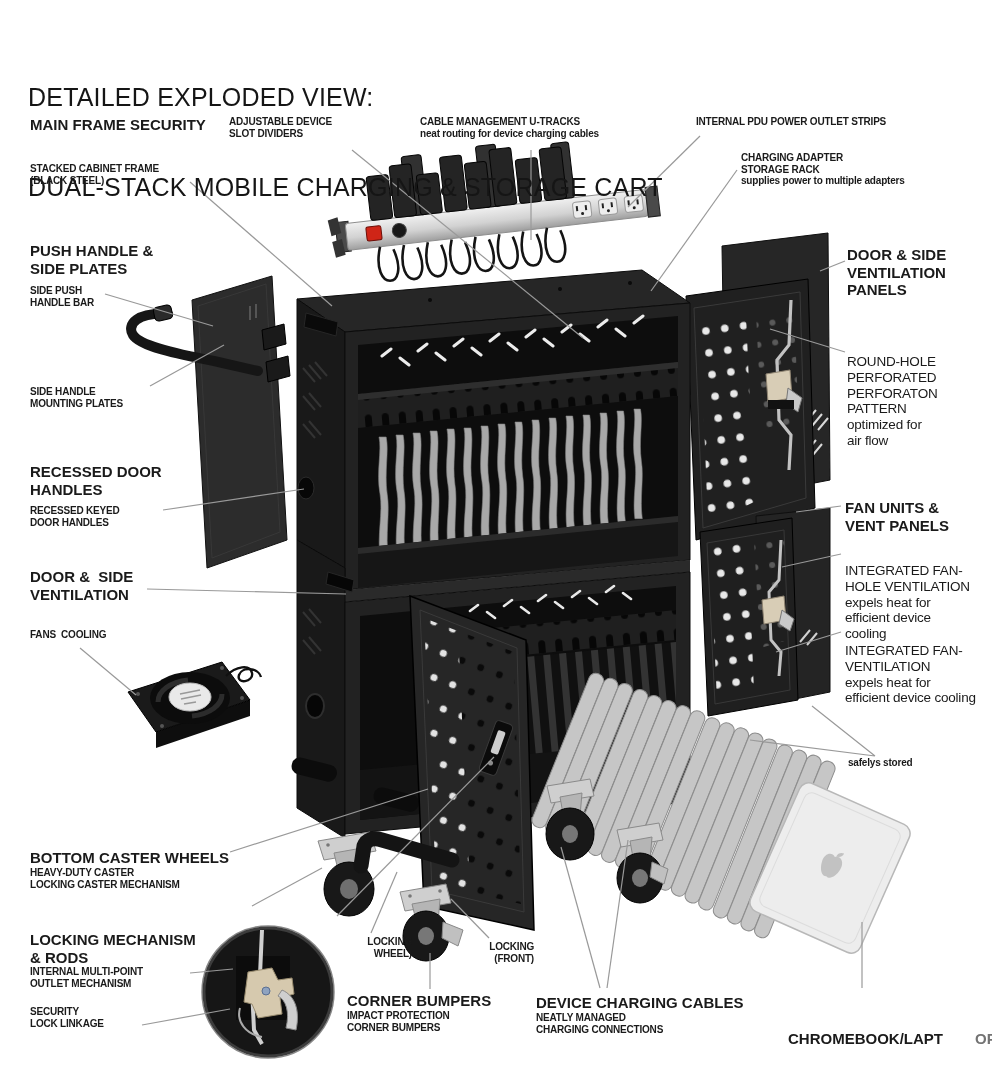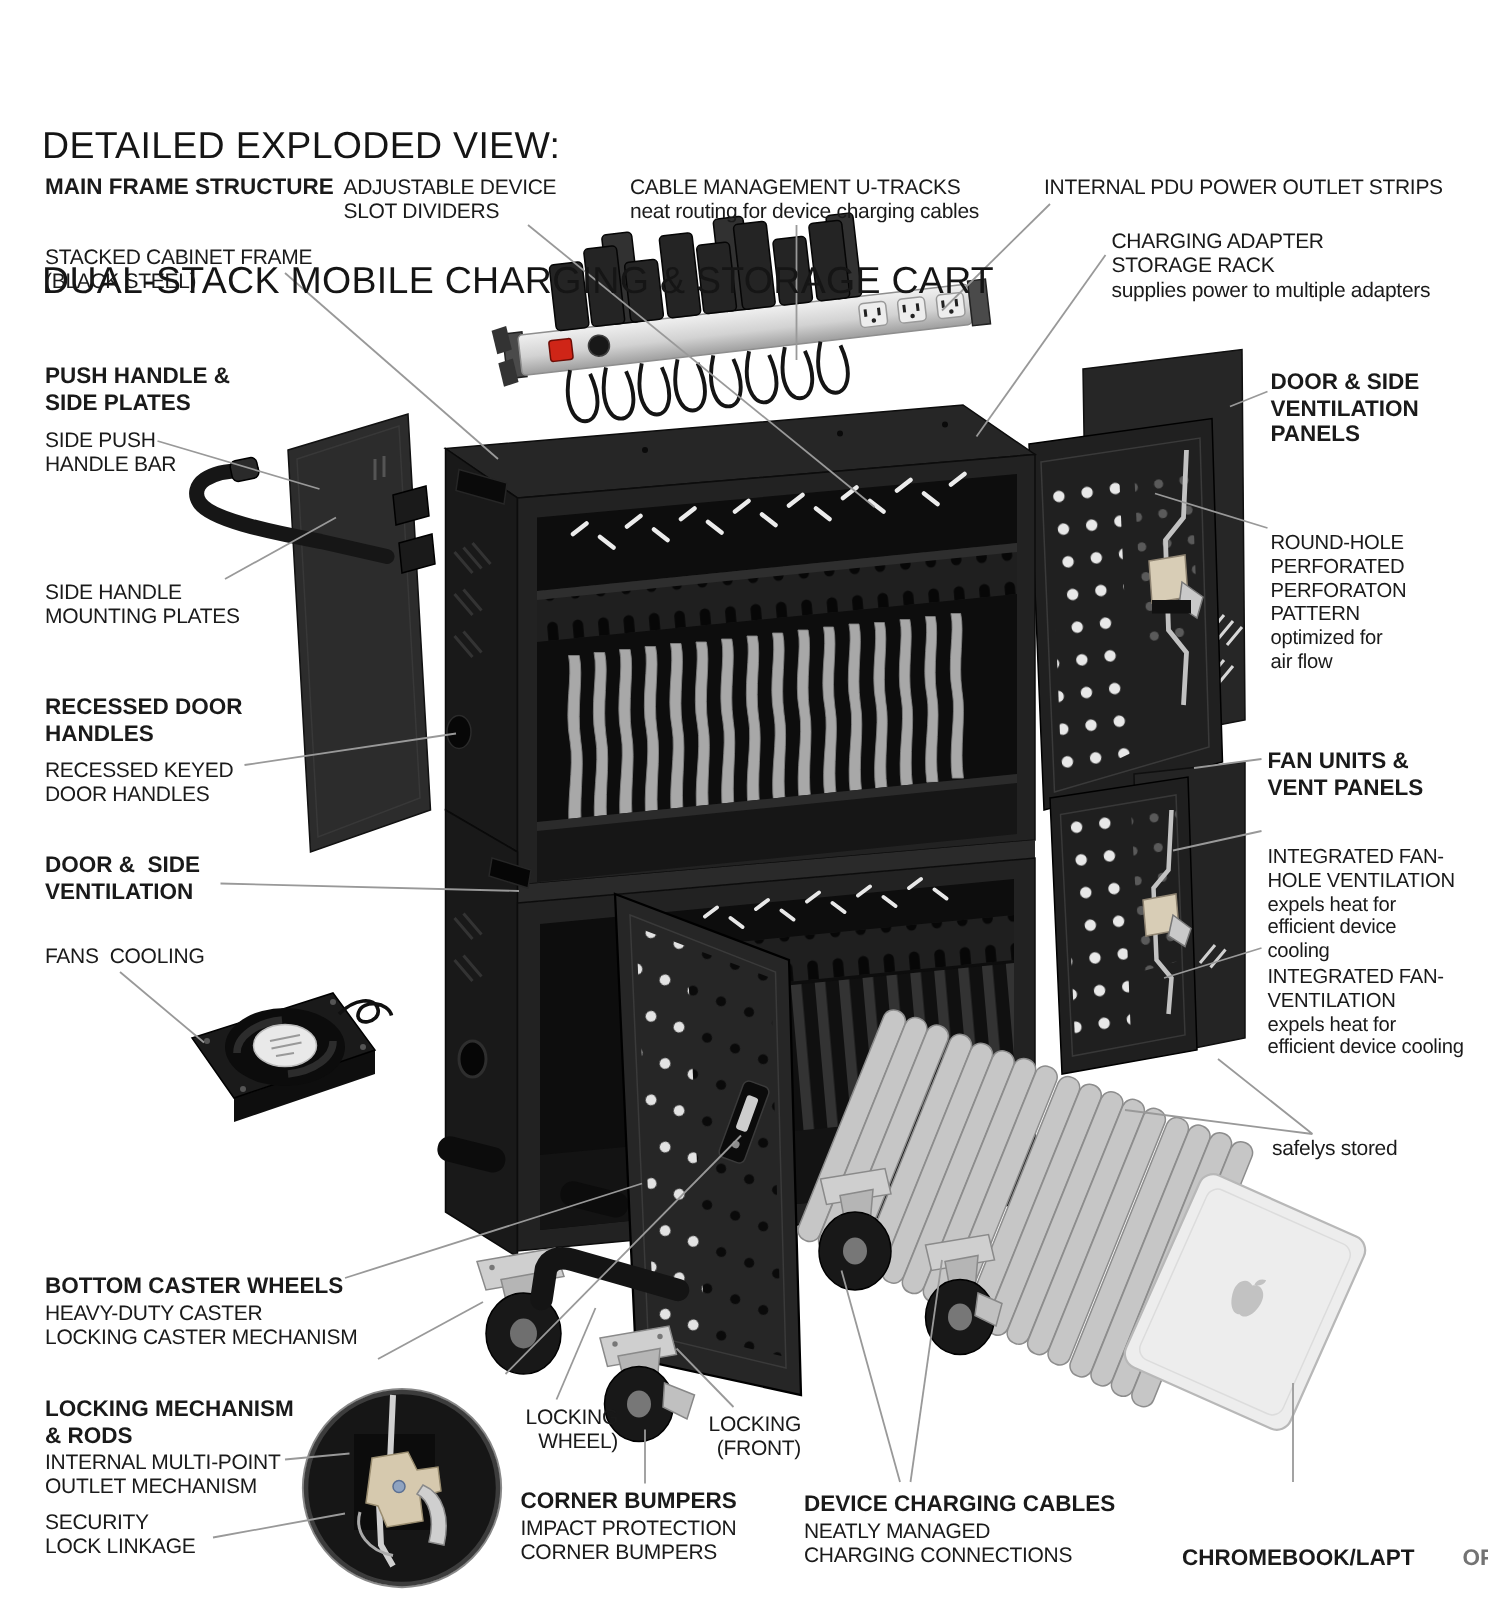--- a/index.html
+++ b/index.html
@@ -3,21 +3,21 @@
 <meta charset="utf-8">
 <style>
   html,body{margin:0;padding:0;background:#fff;}
   body{width:992px;height:1069px;position:relative;overflow:hidden;
        font-family:"Liberation Sans", sans-serif;color:#1a1a1a;}
   .stage{position:absolute;inset:0;width:992px;height:1069px;}
   .title{position:absolute;left:28px;top:22px;font-size:25px;line-height:1.2;
          letter-spacing:.2px;color:#151515;white-space:pre;}
   .lbl{position:absolute;white-space:pre;}
   .hd{font-weight:700;font-size:15px;line-height:1.18;white-space:pre;}
-  .bd{font-weight:400;font-size:14px;line-height:1.17;letter-spacing:-.2px;white-space:pre;}
+  .bd{font-weight:700;font-size:10px;line-height:1.17;letter-spacing:-.2px;white-space:pre;}
   .bd-sm{font-weight:400;font-size:13.5px;line-height:1.17;letter-spacing:-.2px;white-space:pre;margin-top:17px;}
   .ctr{text-align:right;}
   .fade{color:#737373;margin-left:32px;}
   svg{position:absolute;left:0;top:0;}
 </style>
 </head>
 <body>
 
 <div class="stage">
 
@@ -306,21 +306,21 @@
     <path d="M862,988 L862,922"></path>
     <path d="M494,757 L337,916"></path>
   </g>
 </svg>
 
 <div class="title">
   <div>DETAILED EXPLODED VIEW:</div>
   <div>DUAL-STACK MOBILE CHARGING &amp; STORAGE CART</div>
 </div>
 
-<div class="lbl hd" style="left:30px;top:116px">MAIN FRAME STRUCTURE</div>
+<div class="lbl hd" style="left:30px;top:116px">MAIN FRAME SECURITY</div>
 <div class="lbl bd" style="left:229px;top:116px">ADJUSTABLE DEVICE
 SLOT DIVIDERS</div>
 <div class="lbl bd" style="left:420px;top:116px">CABLE MANAGEMENT U-TRACKS
 neat routing for device charging cables</div>
 <div class="lbl bd" style="left:696px;top:116px">INTERNAL PDU POWER OUTLET STRIPS</div>
 <div class="lbl bd" style="left:741px;top:152px">CHARGING ADAPTER
 STORAGE RACK
 supplies power to multiple adapters</div>
 <div class="lbl hd" style="left:30px;top:242px">PUSH HANDLE &amp;
 SIDE PLATES</div>

